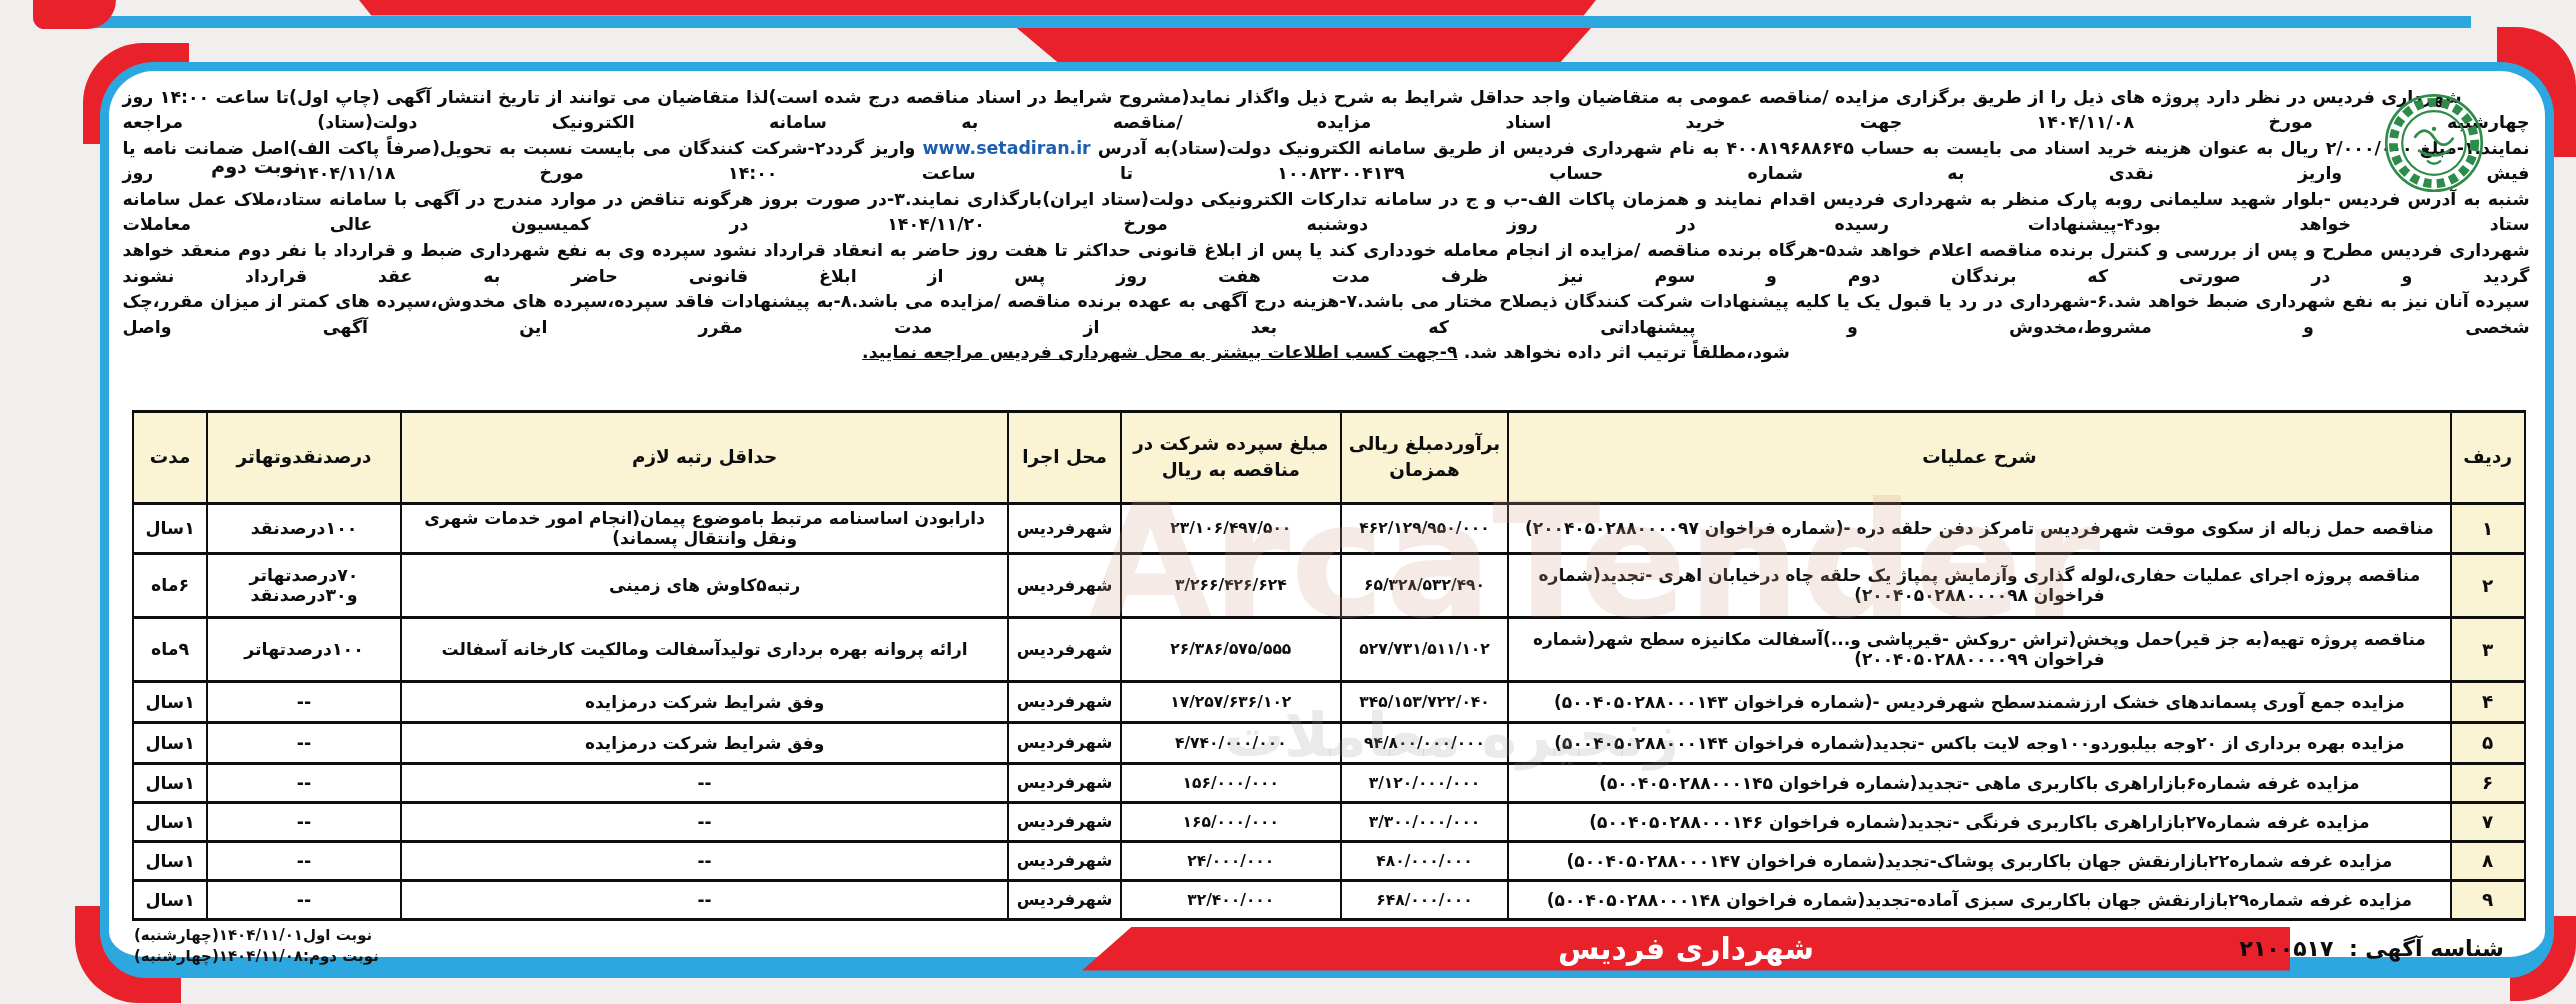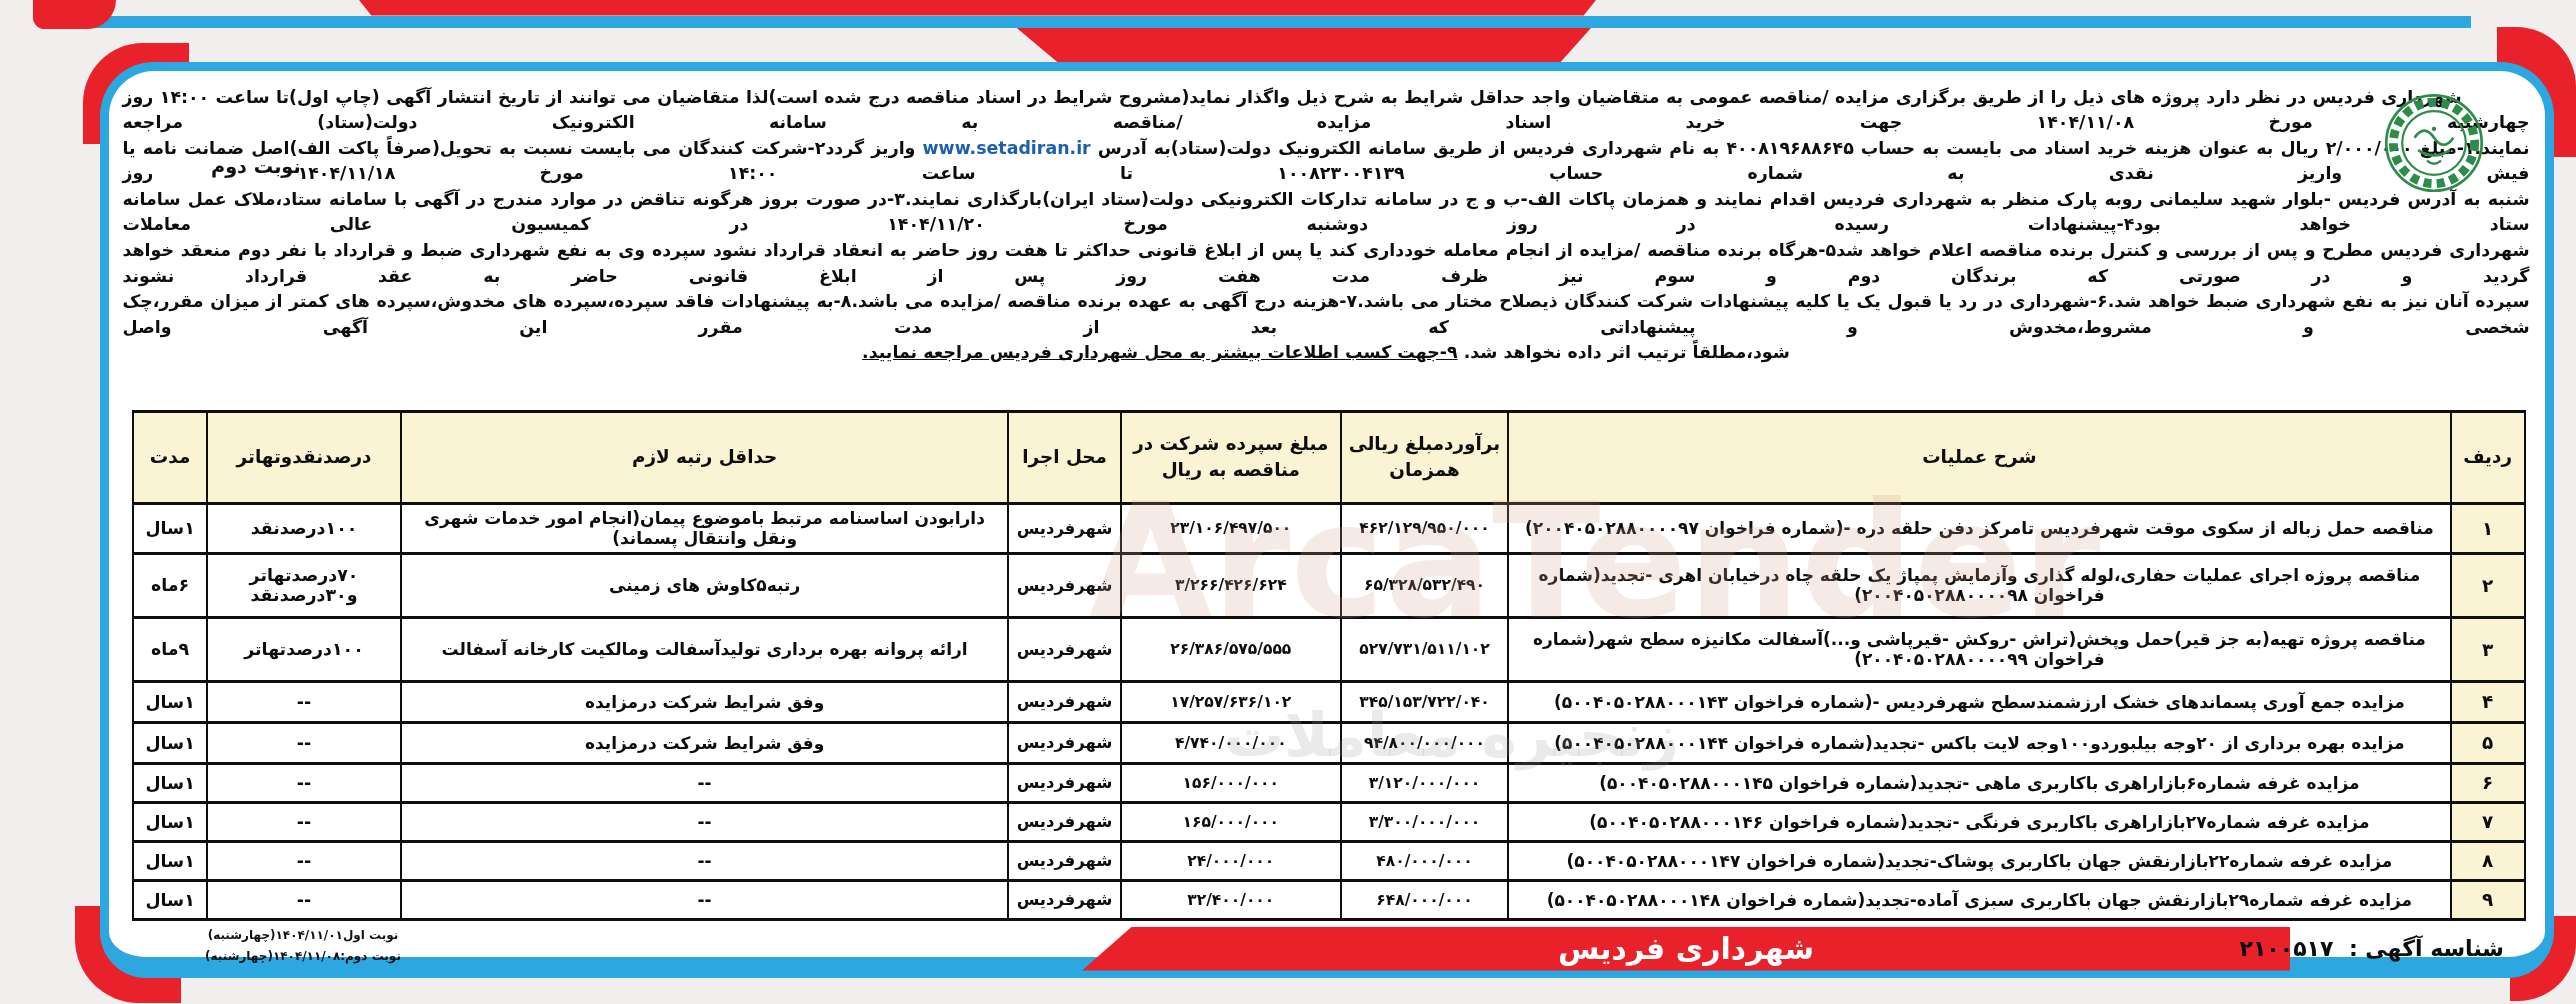--- a/index.html
+++ b/index.html
@@ -62,22 +62,22 @@
   col.w-row{width:3.1%;} col.w-desc{width:39.4%;} col.w-estimate{width:7%;}
   col.w-deposit{width:9.2%;} col.w-location{width:4.7%;} col.w-rank{width:25.4%;}
   col.w-percent{width:8.1%;} col.w-duration{width:3.1%;}
 
   
   .wm{position:absolute;pointer-events:none;font-weight:bold;z-index:6;white-space:nowrap;}
   .wm-latin{left:957px;top:58px;font-size:159px;color:rgba(208,158,136,0.22);}
   .wm-fa{left:1092px;top:290px;font-size:60px;letter-spacing:13.5px;color:rgba(150,150,150,0.20);}
 
   
-  .nobat-bottom{position:absolute;bottom:3.9px;left:25px;width:338px;text-align:center;
-    font-size:12px;font-weight:bold;color:#111;line-height:21px;}
+  .nobat-bottom{position:absolute;bottom:3.9px;left:25px;width:338px;text-align:left;
+    font-size:15px;font-weight:bold;color:#111;line-height:21px;}
   .banner{position:absolute;bottom:0;left:973px;width:1208px;height:44px;background:#e8212a;
     color:#ffffff;font-size:30px;font-weight:bold;display:flex;align-items:center;justify-content:center;
     clip-path:polygon(50px 0,100% 0,100% 100%,0 100%);}
   .ad-id{position:absolute;bottom:9.7px;right:41px;font-size:22px;font-weight:bold;color:#0d0d0d;}
   .ad-id .sep{padding:0 3.9px;}
 </style>
 </head>
 <body>
 
 <div class="page">

